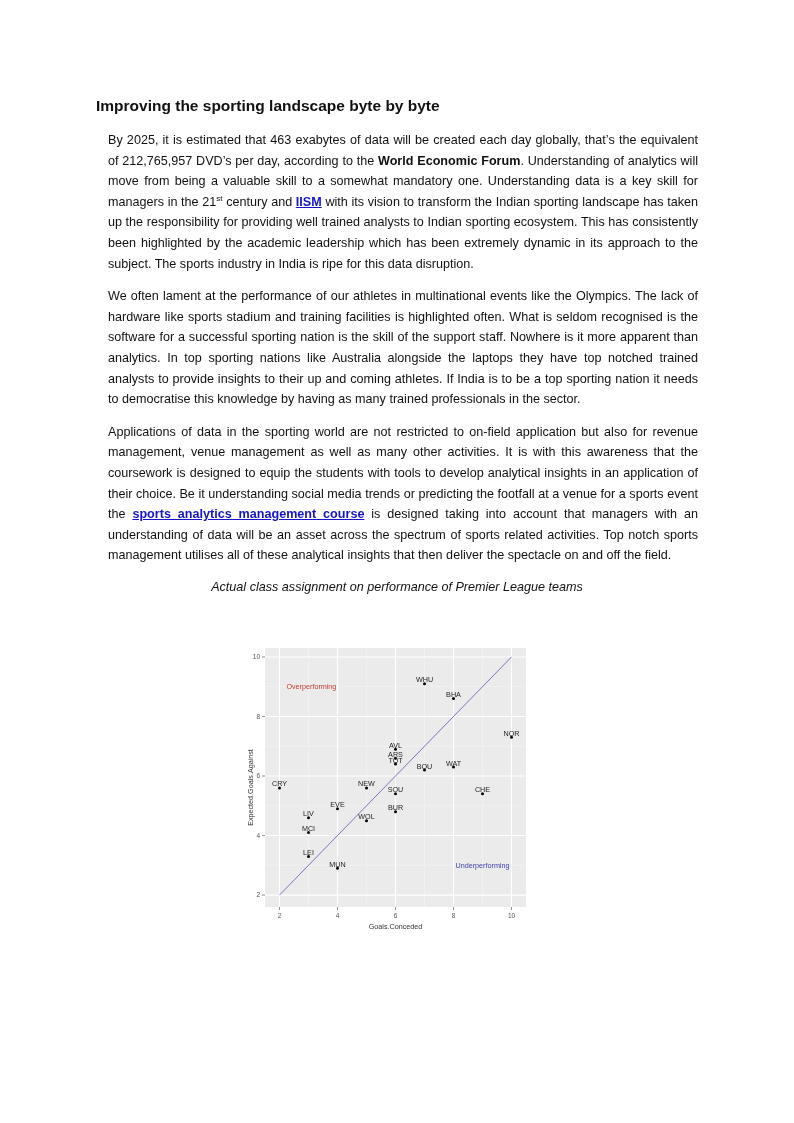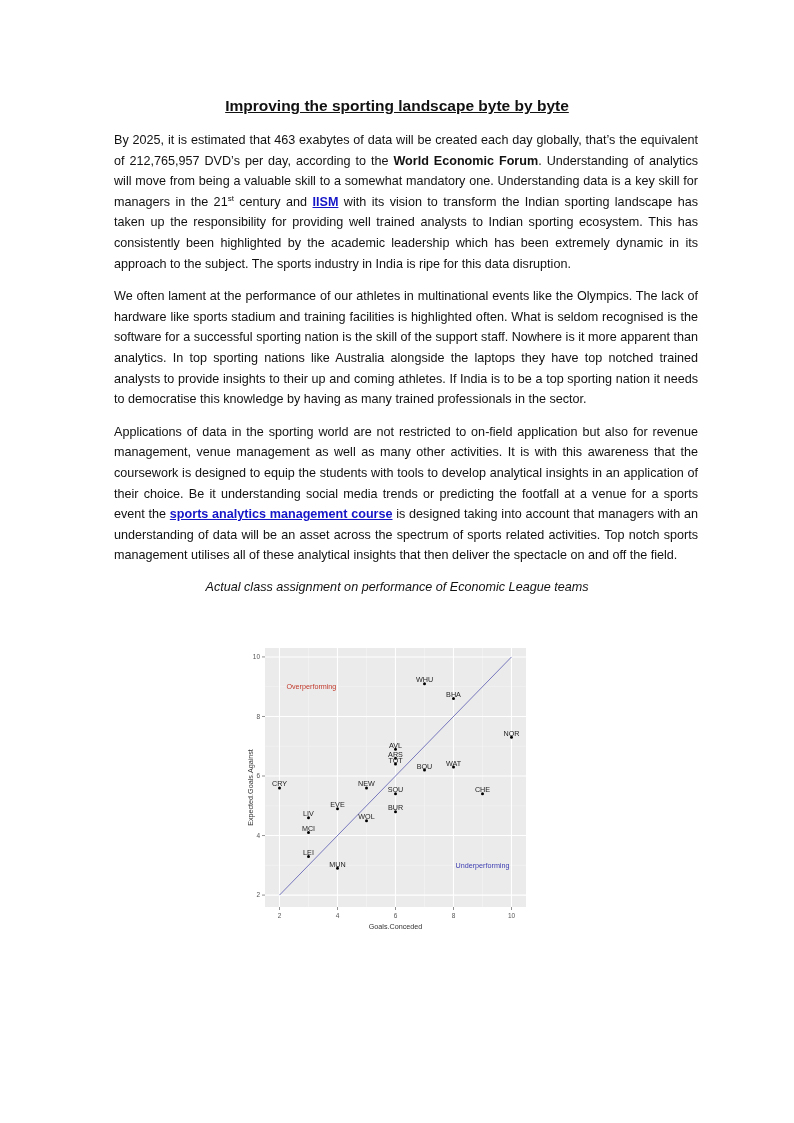--- a/index.html
+++ b/index.html
@@ -1,40 +1,40 @@
 <!DOCTYPE html>
 <html><head>
 <meta charset="utf-8">
 <style>
   html, body { margin: 0; padding: 0; background: #ffffff; }
   body { width: 794px; height: 1123px; position: relative; overflow: hidden;
          font-family: "Liberation Sans", sans-serif; color: #111; }
   .page { position: absolute; left: 96px; top: 96px; width: 602px; }
-  .title { text-align: center; font-weight: bold; font-size: 15.5px; margin: 0 0 14px 0; height: 20px; line-height: 20px; text-decoration: underline; }
-  .para { font-size: 12.6px; line-height: 20.6px; text-align: justify; margin: 0 0 12px 18px; }
+  .title { text-align: left; font-weight: bold; font-size: 15.5px; margin: 0 0 14px 0; height: 20px; line-height: 20px; }
+  .para { font-size: 12.6px; line-height: 20.6px; text-align: justify; margin: 0 0 12px 12px; }
   .para b { font-weight: bold; }
   .para a { color: #1515c8; font-weight: bold; text-decoration: underline; }
   .para sup { font-size: 8px; line-height: 0; vertical-align: super; }
   .caption { text-align: center; font-style: italic; font-size: 12.6px; line-height: 18px; margin: 6px 0 0 0; }
   .figure { position: absolute; left: 244px; top: 641px; width: 290px; height: 295px; }
   .figure svg { display: block; }
 </style>
 </head>
 <body>
 
 <div class="page">
   <h1 class="title">Improving the sporting landscape byte by byte</h1>
 
   <p class="para"><span>By 2025, it is estimated that 463 exabytes of data will be created each day globally, that’s the equivalent of 212,765,957 DVD’s per day, according to the </span><b>World Economic Forum</b><span>. Understanding of analytics will move from being a valuable skill to a somewhat mandatory one. Understanding data is a key skill for managers in the 21</span><sup>st</sup><span> century and </span><a href="#">IISM</a><span> with its vision to transform the Indian sporting landscape has taken up the responsibility for providing well trained analysts to Indian sporting ecosystem. This has consistently been highlighted by the academic leadership which has been extremely dynamic in its approach to the subject. The sports industry in India is ripe for this data disruption.</span></p>
 
   <p class="para">We often lament at the performance of our athletes in multinational events like the Olympics. The lack of hardware like sports stadium and training facilities is highlighted often. What is seldom recognised is the software for a successful sporting nation is the skill of the support staff. Nowhere is it more apparent than analytics. In top sporting nations like Australia alongside the laptops they have top notched trained analysts to provide insights to their up and coming athletes. If India is to be a top sporting nation it needs to democratise this knowledge by having as many trained professionals in the sector.</p>
 
   <p class="para"><span>Applications of data in the sporting world are not restricted to on-field application but also for revenue management, venue management as well as many other activities. It is with this awareness that the coursework is designed to equip the students with tools to develop analytical insights in an application of their choice. Be it understanding social media trends or predicting the footfall at a venue for a sports event the </span><a href="#">sports analytics management course</a><span> is designed taking into account that managers with an understanding of data will be an asset across the spectrum of sports related activities. Top notch sports management utilises all of these analytical insights that then deliver the spectacle on and off the field.</span></p>
 
-  <p class="caption">Actual class assignment on performance of Economic League teams</p>
+  <p class="caption">Actual class assignment on performance of Premier League teams</p>
 </div>
 
 <div class="figure">
   <svg id="chart" width="290" height="295" viewBox="0 0 290 295" xmlns="http://www.w3.org/2000/svg">
       <rect x="21" y="7" width="261" height="259" fill="#ebebeb"></rect>
       <line x1="64.5" x2="64.5" y1="7" y2="266" stroke="#f5f5f5" stroke-width="0.6"></line>
       <line x1="21" x2="282" y1="224.32183908045977" y2="224.32183908045977" stroke="#f5f5f5" stroke-width="0.6"></line>
       <line x1="122.5" x2="122.5" y1="7" y2="266" stroke="#f5f5f5" stroke-width="0.6"></line>
       <line x1="21" x2="282" y1="164.78160919540232" y2="164.78160919540232" stroke="#f5f5f5" stroke-width="0.6"></line>
       <line x1="180.5" x2="180.5" y1="7" y2="266" stroke="#f5f5f5" stroke-width="0.6"></line>

